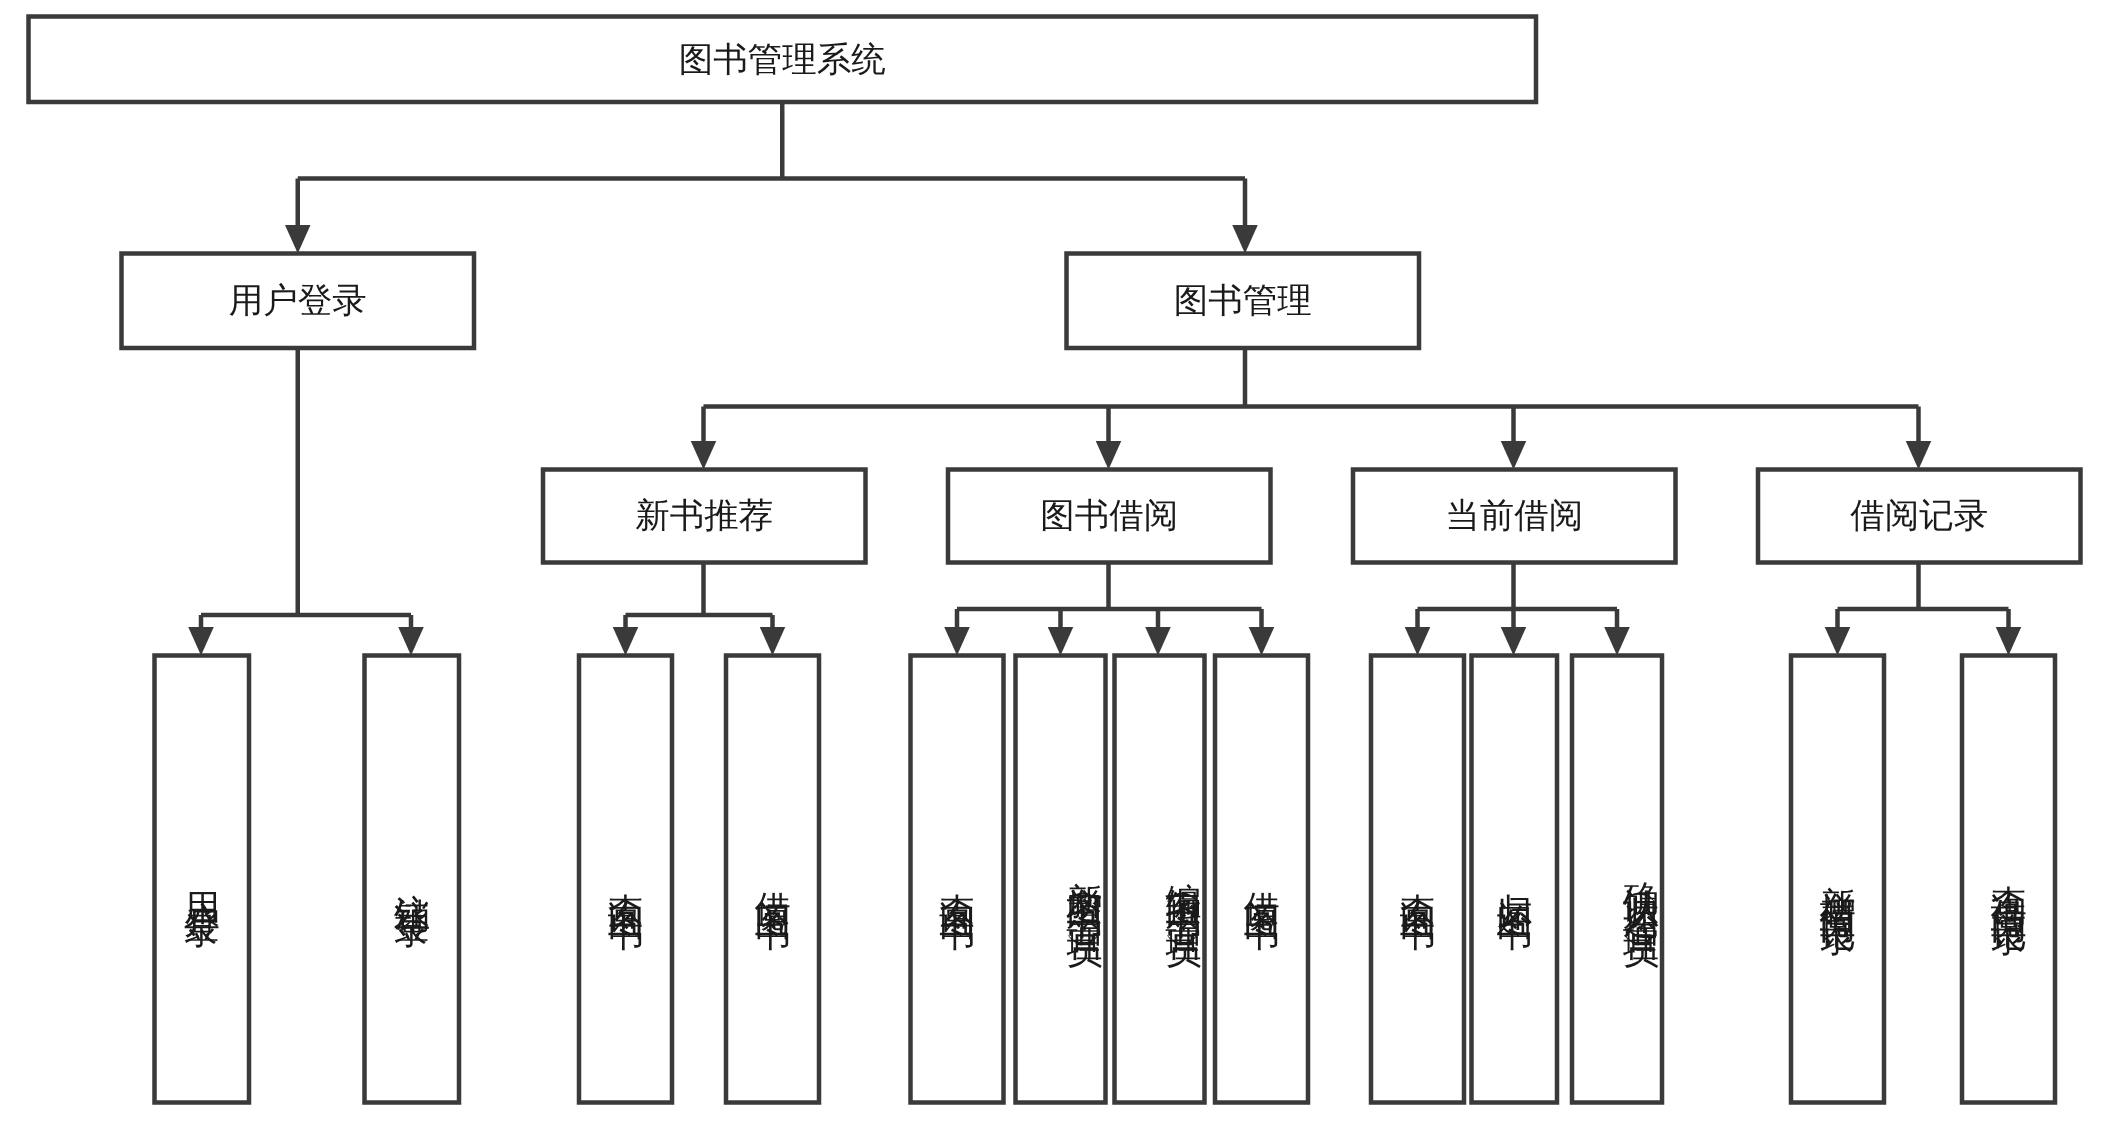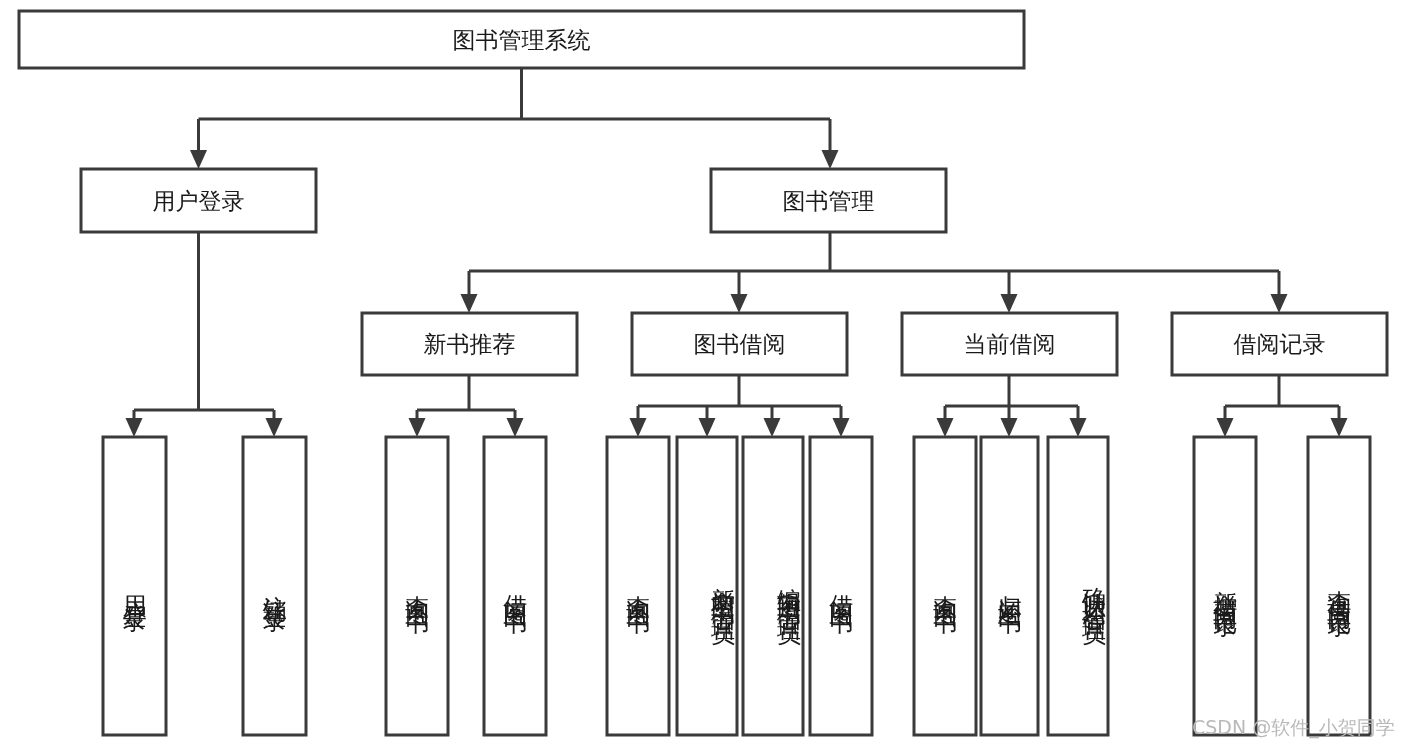--- a/index.html
+++ b/index.html
@@ -220,15 +220,14 @@
   <div class="leaf-label" style="left:743px; top:437px; width:60px; height:298px; align-items:flex-start; padding-top:8px; box-sizing:border-box;">编辑图书（管理员）</div>
   <div class="leaf-label" style="left:810px; top:437px; width:62px; height:298px;">借阅图书</div>
 
   <div class="leaf-label" style="left:914px; top:437px; width:62px; height:298px;">查询图书</div>
   <div class="leaf-label" style="left:981px; top:437px; width:57px; height:298px;">归还图书</div>
   <div class="leaf-label" style="left:1048px; top:437px; width:60px; height:298px; align-items:flex-start; padding-top:8px; box-sizing:border-box;">确认归还（管理员）</div>
 
   <div class="leaf-label" style="left:1194px; top:437px; width:62px; height:298px;">新增借阅记录</div>
   <div class="leaf-label" style="left:1308px; top:437px; width:62px; height:298px;">查询借阅记录</div>
 
-  <div class="watermark" style="left:1192px; top:715px;">CSDN @软件_小贺同学</div>
 
 </div>
 
 </body></html>

